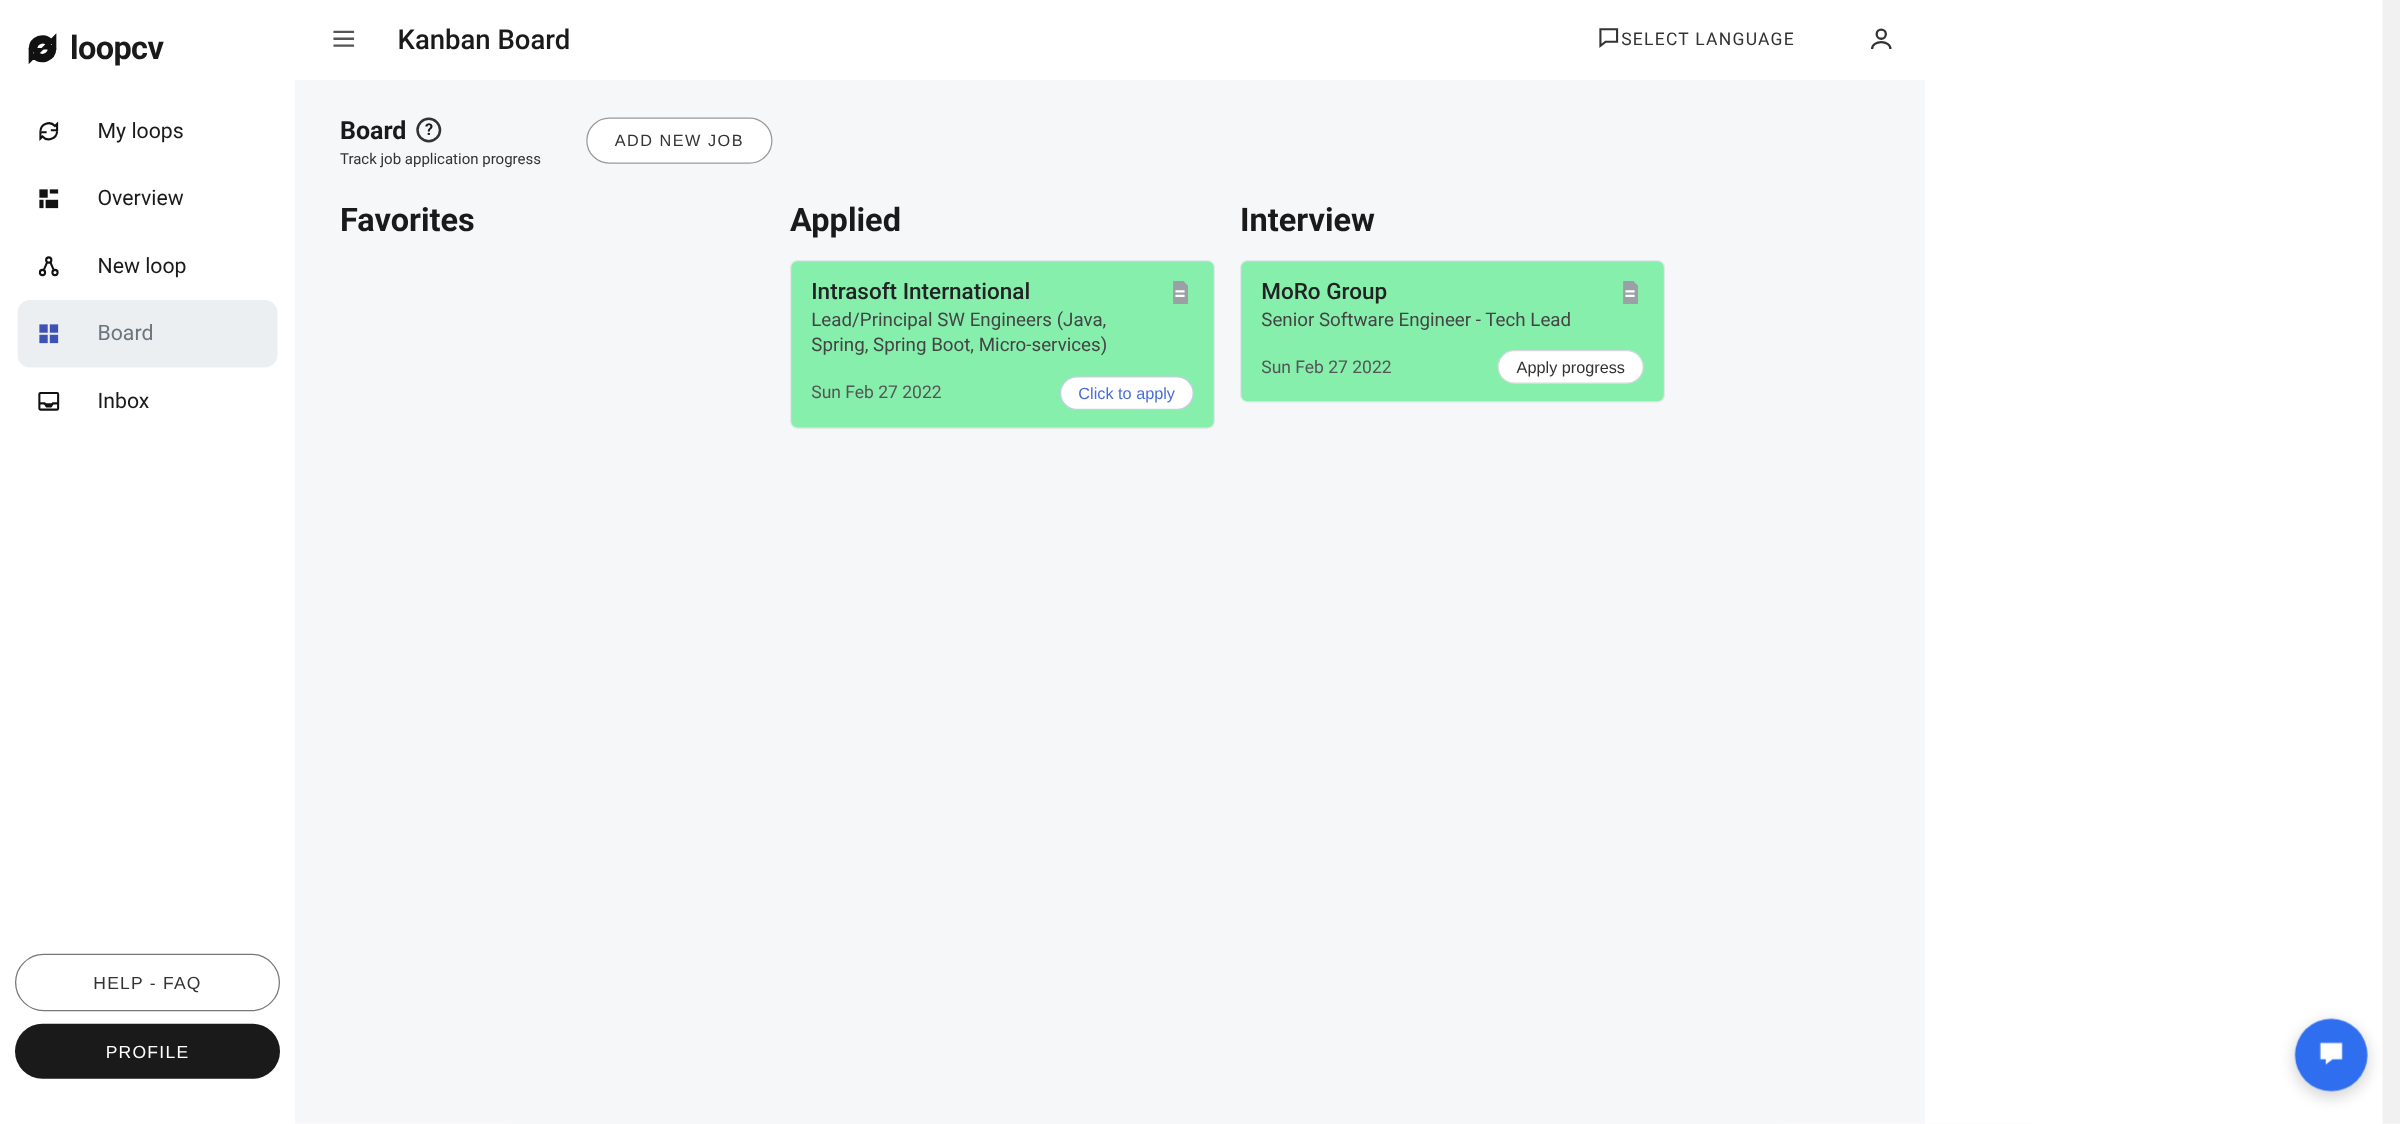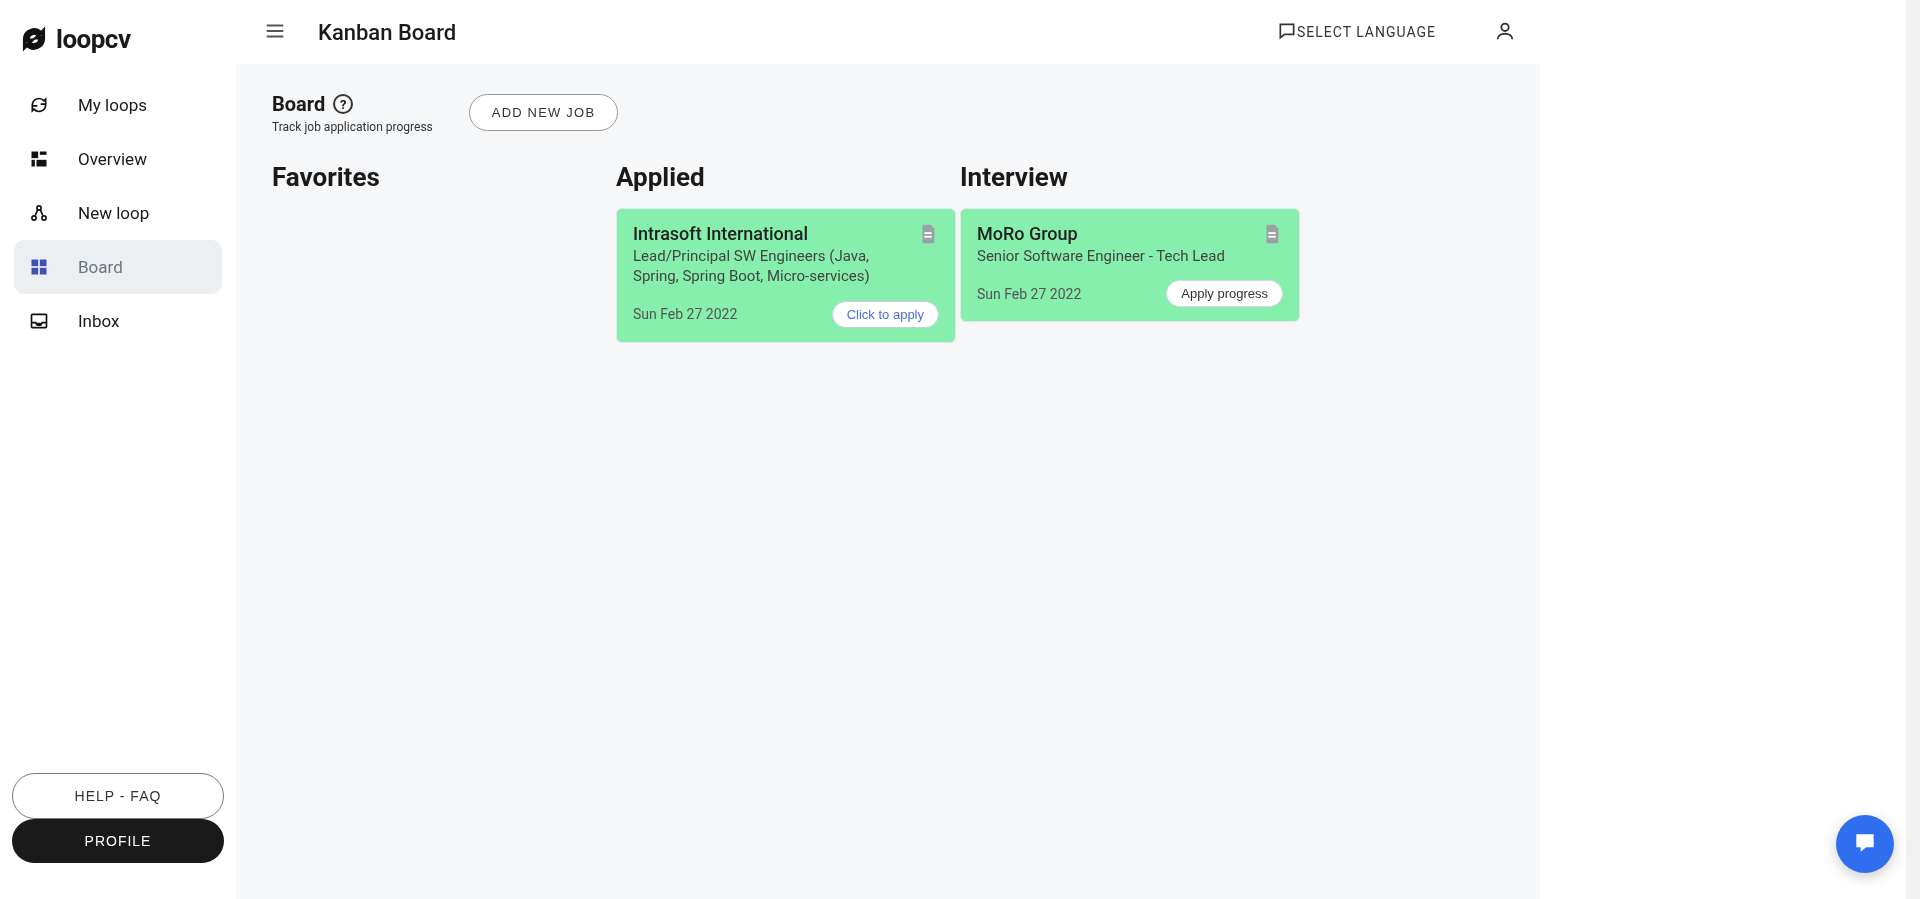--- a/index.html
+++ b/index.html
@@ -8,40 +8,40 @@
 .app { display: flex; height: 899px; width: 1540px; }
 
 .sidebar { width: 236px; background: #fff; display: flex; flex-direction: column; padding: 16px 0; }
 .logo { display: flex; align-items: center; gap: 8px; padding: 8px 20px 24px; font-size: 26px; font-weight: 700; letter-spacing: -0.5px; }
 .logo-icon { width: 28px; height: 28px; }
 .nav { flex: 1; padding: 0 14px; }
 .nav-item { display: flex; align-items: center; gap: 28px; padding: 16px 14px; border-radius: 10px; cursor: pointer; font-size: 17px; color: #1a1a1a; }
 .nav-item.active { background: #eceff1; color: #3f51b5; }
 .nav-item.active .nav-label { color: #6c757d; }
 .nav-icon { width: 22px; height: 22px; flex-shrink: 0; display: flex; align-items: center; justify-content: center; }
-.sidebar-footer { padding: 0 12px 20px; display: flex; flex-direction: column; }
+.sidebar-footer { padding: 0 12px 20px; display: flex; flex-direction: column; gap: 10px; }
 .btn-outline { border: 1px solid #777; background: #fff; color: #333; padding: 14px 20px; border-radius: 28px; font-size: 14px; letter-spacing: 1px; cursor: pointer; font-weight: 500; }
 .btn-dark { background: #1a1a1a; color: #fff; border: none; padding: 14px 20px; border-radius: 28px; font-size: 14px; letter-spacing: 1px; cursor: pointer; font-weight: 500; }
 
 .main { flex: 1; display: flex; flex-direction: column; background: #f6f7f9; }
 .topbar { height: 64px; background: #fff; display: flex; align-items: center; padding: 0 24px; gap: 28px; }
 .menu-btn { background: none; border: none; cursor: pointer; color: #555; padding: 4px; }
 .page-title { font-size: 22px; font-weight: 500; flex: 1; }
 .lang-select { display: flex; align-items: center; gap: 0; font-size: 14px; letter-spacing: 1px; cursor: pointer; color: #333; }
 .user-btn { background: none; border: none; cursor: pointer; color: #333; margin-left: 30px; }
 
 .content { flex: 1; padding: 28px 36px; overflow: auto; }
 .board-header { display: flex; align-items: flex-start; gap: 36px; margin-bottom: 28px; }
 .board-title-row { display: flex; align-items: center; gap: 8px; }
 .board-title { font-size: 20px; font-weight: 700; }
 .help-icon { width: 20px; height: 20px; border: 2px solid #333; border-radius: 50%; display: flex; align-items: center; justify-content: center; font-size: 13px; font-weight: 700; cursor: pointer; }
 .board-sub { font-size: 12px; color: #333; margin-top: 4px; }
 .add-job-btn { border: 1px solid #999; background: #fff; padding: 10px 22px; border-radius: 22px; font-size: 13px; letter-spacing: 1.2px; cursor: pointer; color: #333; margin-top: 2px; }
 
-.columns { display: flex; gap: 4px; }
+.columns { display: flex; gap: 20px; }
 .column { width: 340px; }
 .col-title { font-size: 26px; font-weight: 700; margin-bottom: 16px; }
 .card { background: #86efac; border: 1px solid #e3e6ea; border-radius: 6px; padding: 14px 16px; margin-bottom: 14px; }
 .card-top { display: flex; justify-content: space-between; align-items: flex-start; gap: 10px; }
 .card-company { font-size: 18px; font-weight: 500; color: #222; }
 .card-role { font-size: 15px; color: #444; margin-top: 2px; line-height: 1.35; }
 .doc-icon { color: #9aa0a6; flex-shrink: 0; }
 .card-bottom { display: flex; justify-content: space-between; align-items: center; margin-top: 14px; }
 .card-date { font-size: 14px; color: #555; }
 .apply-btn { border: 1px solid #c4cfde; background: #fff; padding: 5px 14px; border-radius: 16px; font-size: 13px; cursor: pointer; color: #4a6fd4; }

